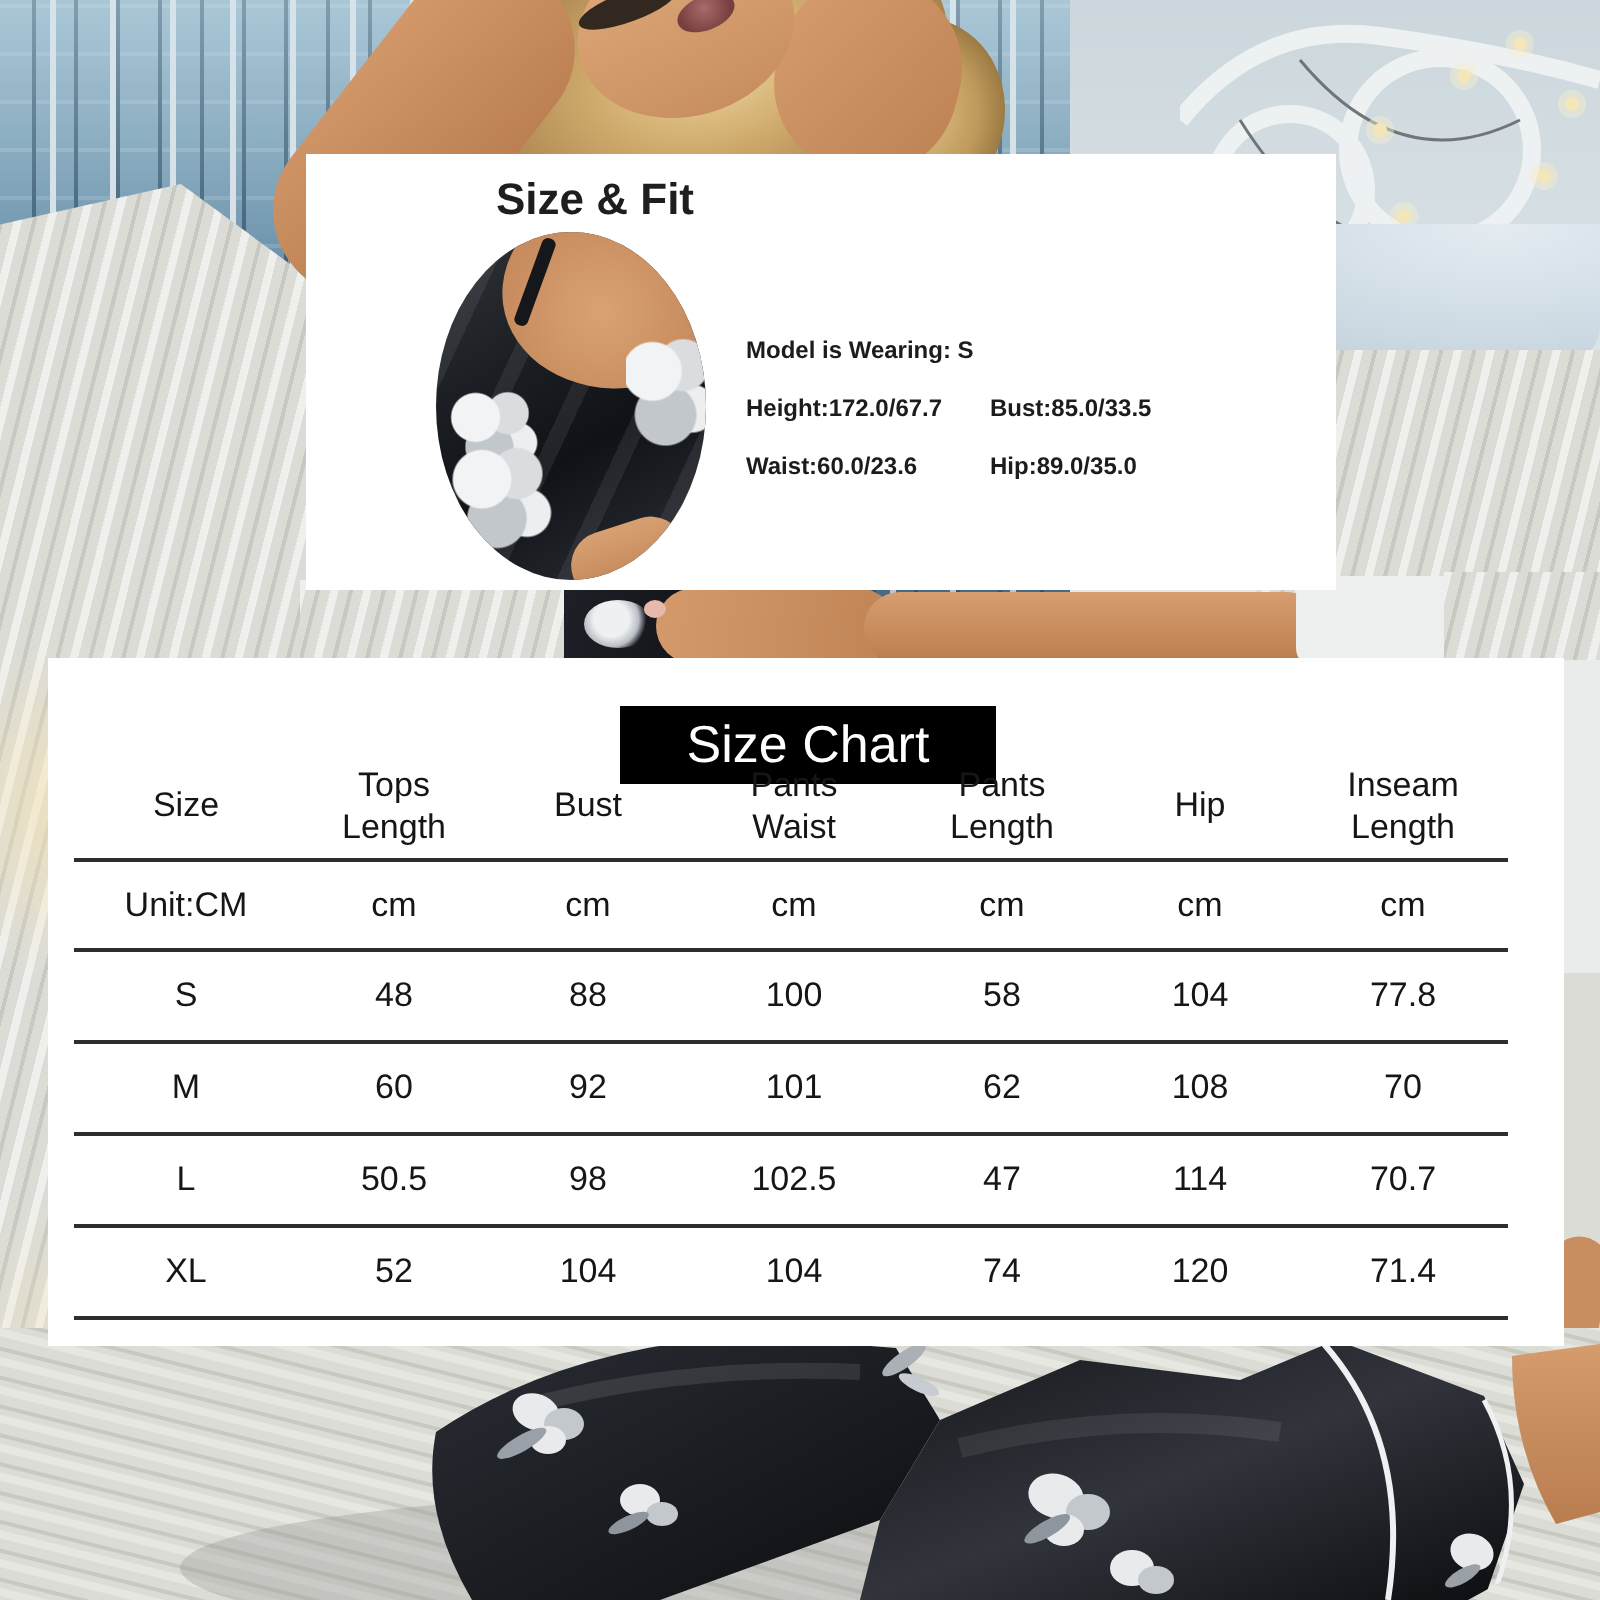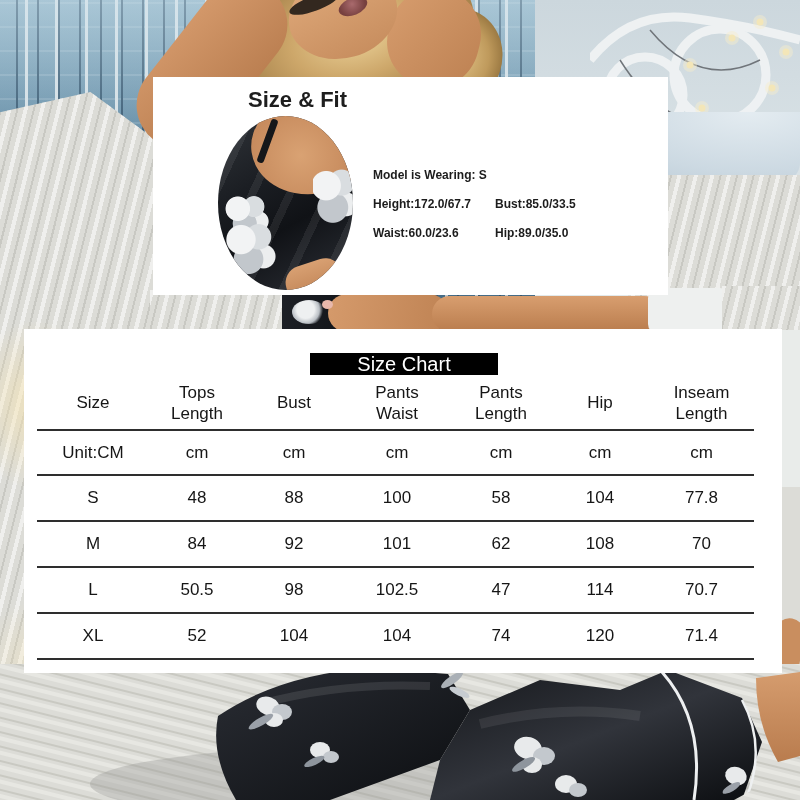--- a/index.html
+++ b/index.html
@@ -81,22 +81,22 @@
   .ov-f2{right:-4px;top:48px;width:44px;height:62px;}
   .ov-f3{left:8px;bottom:14px;width:50px;height:56px;}
   .ov-fingers{right:10px;bottom:-6px;width:58px;height:34px;border-radius:17px;transform:rotate(-18deg);
     background:linear-gradient(180deg,#d8a072,#bf8254);}
   .sf-info{left:220px;top:84px;width:266px;font-size:12px;font-weight:700;color:#1c1c1c;line-height:29px;}
   .sf-row{display:flex;}
   .sf-row .c1{width:122px;flex:0 0 auto;}
 
   
   .size-chart{left:24px;top:329px;width:738px;height:344px;}
-  .sc-titlebox{left:286px;top:24px;width:188px;height:22px;background:#000;color:#fff;
-    display:flex;align-items:center;justify-content:center;font-size:20px;}
+  .sc-titlebox{left:286px;top:24px;width:188px;height:39px;background:#000;color:#fff;
+    display:flex;align-items:center;justify-content:center;font-size:26px;}
   .sc-table{position:absolute;left:0;top:48px;width:738px;}
   .trow{display:grid;grid-template-columns:112px 96px 98px 108px 100px 98px 105px;
     margin:0 8px 0 13px;border-bottom:2px solid #2e2e2e;align-items:center;
     text-align:center;color:#161616;font-size:17px;}
   .trow.head{height:52px;line-height:1.25;}
   .trow.head span{display:inline-block;max-width:72px;}
   .trow.unit{height:43px;}
   .trow.data{height:44px;}
 </style>
 </head>
@@ -307,21 +307,21 @@
         <div>S</div>
         <div>48</div>
         <div>88</div>
         <div>100</div>
         <div>58</div>
         <div>104</div>
         <div>77.8</div>
       </div>
       <div class="trow data">
         <div>M</div>
-        <div>84</div>
+        <div>60</div>
         <div>92</div>
         <div>101</div>
         <div>62</div>
         <div>108</div>
         <div>70</div>
       </div>
       <div class="trow data">
         <div>L</div>
         <div>50.5</div>
         <div>98</div>

